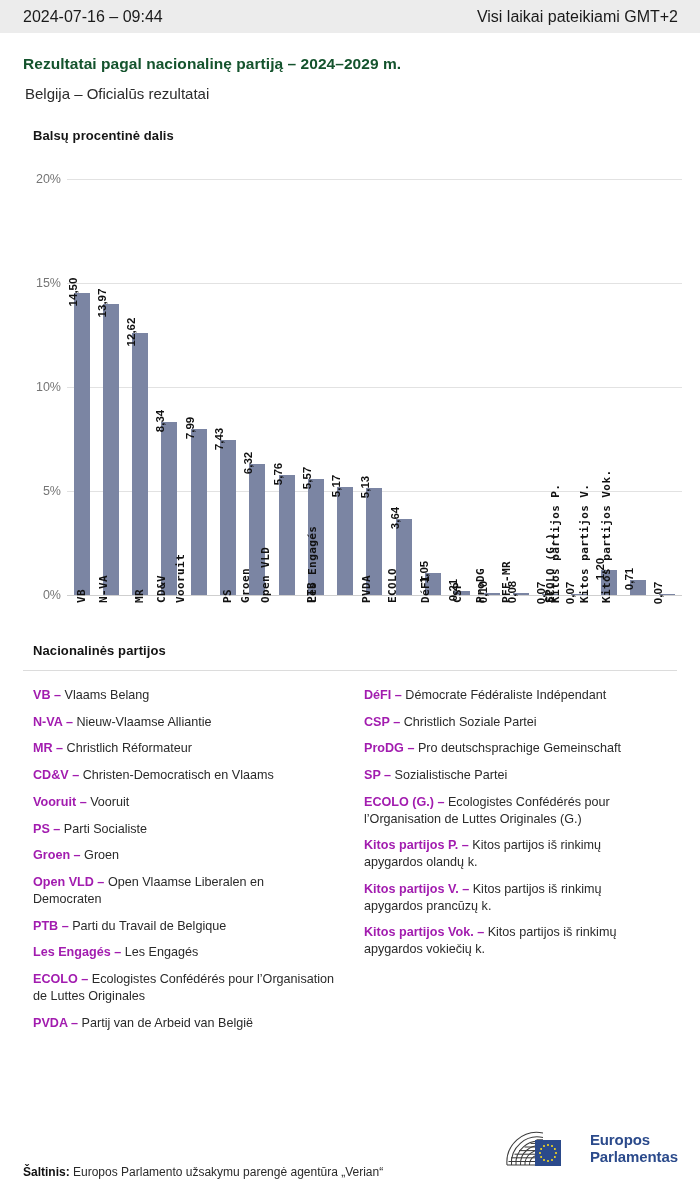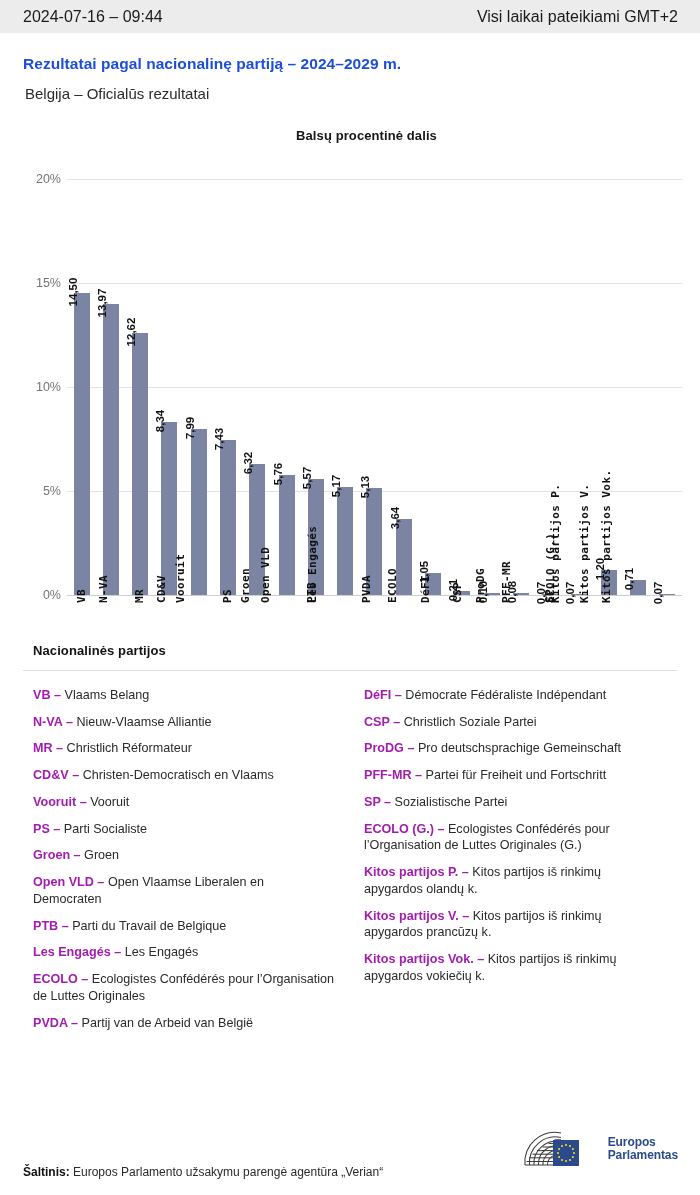--- a/index.html
+++ b/index.html
@@ -16,25 +16,25 @@
     height: 33px;
     background: #ececec;
     display: flex;
     align-items: center;
     justify-content: space-between;
     padding: 0 22px 0 23px;
   }
 
   
   .titles { padding: 22px 23px 0 23px; }
-  .title   { font-size: 15.5px; font-weight: bold; color: #1d4ed8; letter-spacing: .05px; }
+  .title   { font-size: 15.5px; font-weight: bold; color: #14532d; letter-spacing: .05px; }
   .subtitle{ font-size: 15px; color: #2b2b2b; margin-top: 12px; padding-left: 2px; }
 
   
-  .chart-wrap { position: relative; margin-top: 26px; text-align: center; }
+  .chart-wrap { position: relative; margin-top: 26px; }
   .chart-caption {
     font-size: 13px; font-weight: bold; color: #161616;
     padding-left: 33px; letter-spacing: .1px;
   }
 
   .plot {
     position: relative;
     margin-left: 23px;
     margin-right: 18px;
     margin-top: 20px;
@@ -142,21 +142,21 @@
     font-size: 12px; color: #2a2a2a;
   }
   .footer-src b { color: #111; }
   .logo {
     position: absolute;
     right: 22px; bottom: 26px;
     display: flex; align-items: center; gap: 9px;
   }
   .logo-mark { width: 78px; height: 40px; display: block; }
   .logo-text {
-    font-size: 12px; line-height: 1.12; color: #2b4a8b; font-weight: bold;
+    font-size: 15px; line-height: 1.12; color: #2b4a8b; font-weight: bold;
     letter-spacing: -.1px;
   }
 </style>
 </head>
 <body>
 
 <div class="topbar">
   <span>2024-07-16 – 09:44</span>
   <span>Visi laikai pateikiami GMT+2</span>
 </div>
@@ -395,21 +395,20 @@
         <div class="legend-item"><b>Open VLD – </b><span>Open Vlaamse Liberalen en Democraten</span></div>
         <div class="legend-item"><b>PTB – </b><span>Parti du Travail de Belgique</span></div>
         <div class="legend-item"><b>Les Engagés – </b><span>Les Engagés</span></div>
         <div class="legend-item"><b>ECOLO – </b><span>Ecologistes Confédérés pour l’Organisation de Luttes Originales</span></div>
         <div class="legend-item"><b>PVDA – </b><span>Partij van de Arbeid van België</span></div>
       </div>
     <div class="legend-col">
         <div class="legend-item"><b>DéFI – </b><span>Démocrate Fédéraliste Indépendant</span></div>
         <div class="legend-item"><b>CSP – </b><span>Christlich Soziale Partei</span></div>
         <div class="legend-item"><b>ProDG – </b><span>Pro deutschsprachige Gemeinschaft</span></div>
-        <div class="legend-item"><b>PFF-MR – </b><span>Partei für Freiheit und Fortschritt</span></div>
         <div class="legend-item"><b>SP – </b><span>Sozialistische Partei</span></div>
         <div class="legend-item"><b>ECOLO (G.) – </b><span>Ecologistes Confédérés pour l’Organisation de Luttes Originales (G.)</span></div>
         <div class="legend-item"><b>Kitos partijos P. – </b><span>Kitos partijos iš rinkimų apygardos olandų k.</span></div>
         <div class="legend-item"><b>Kitos partijos V. – </b><span>Kitos partijos iš rinkimų apygardos prancūzų k.</span></div>
         <div class="legend-item"><b>Kitos partijos Vok. – </b><span>Kitos partijos iš rinkimų apygardos vokiečių k.</span></div>
       </div>
   </div>
 </div>
 
 <div class="footer">

